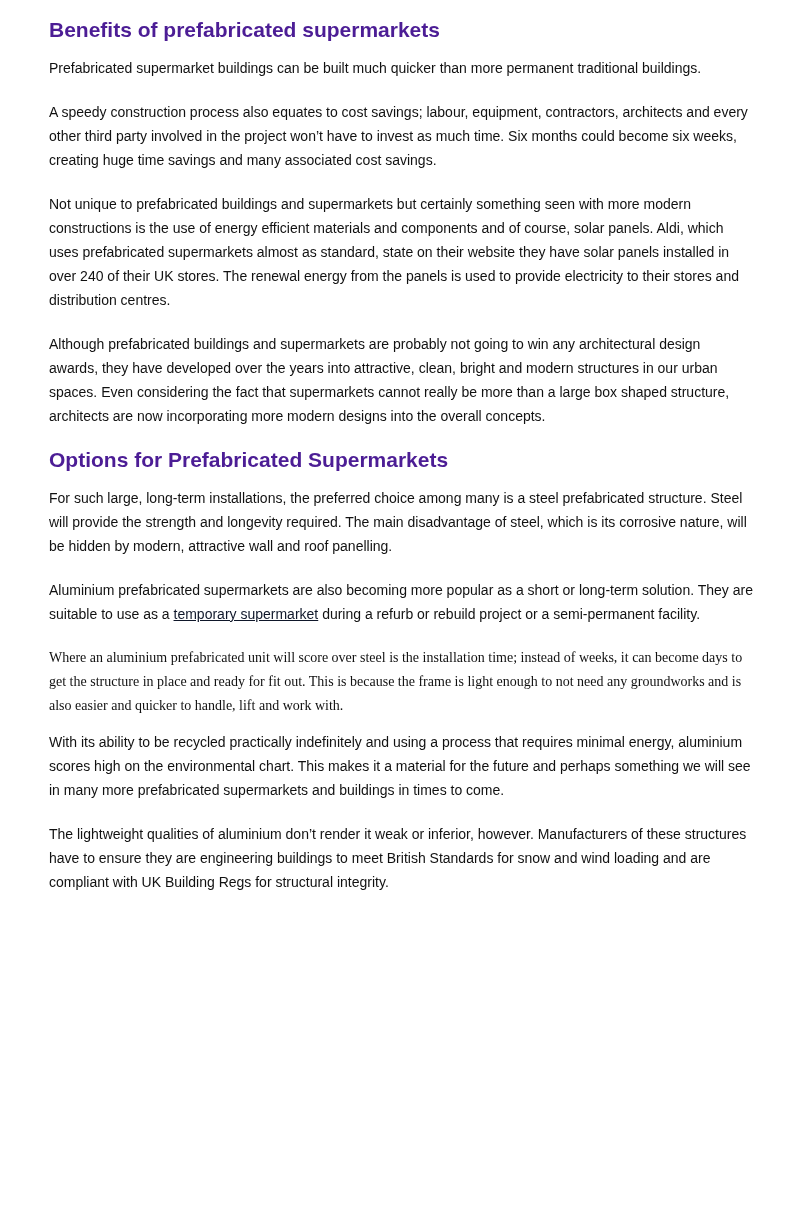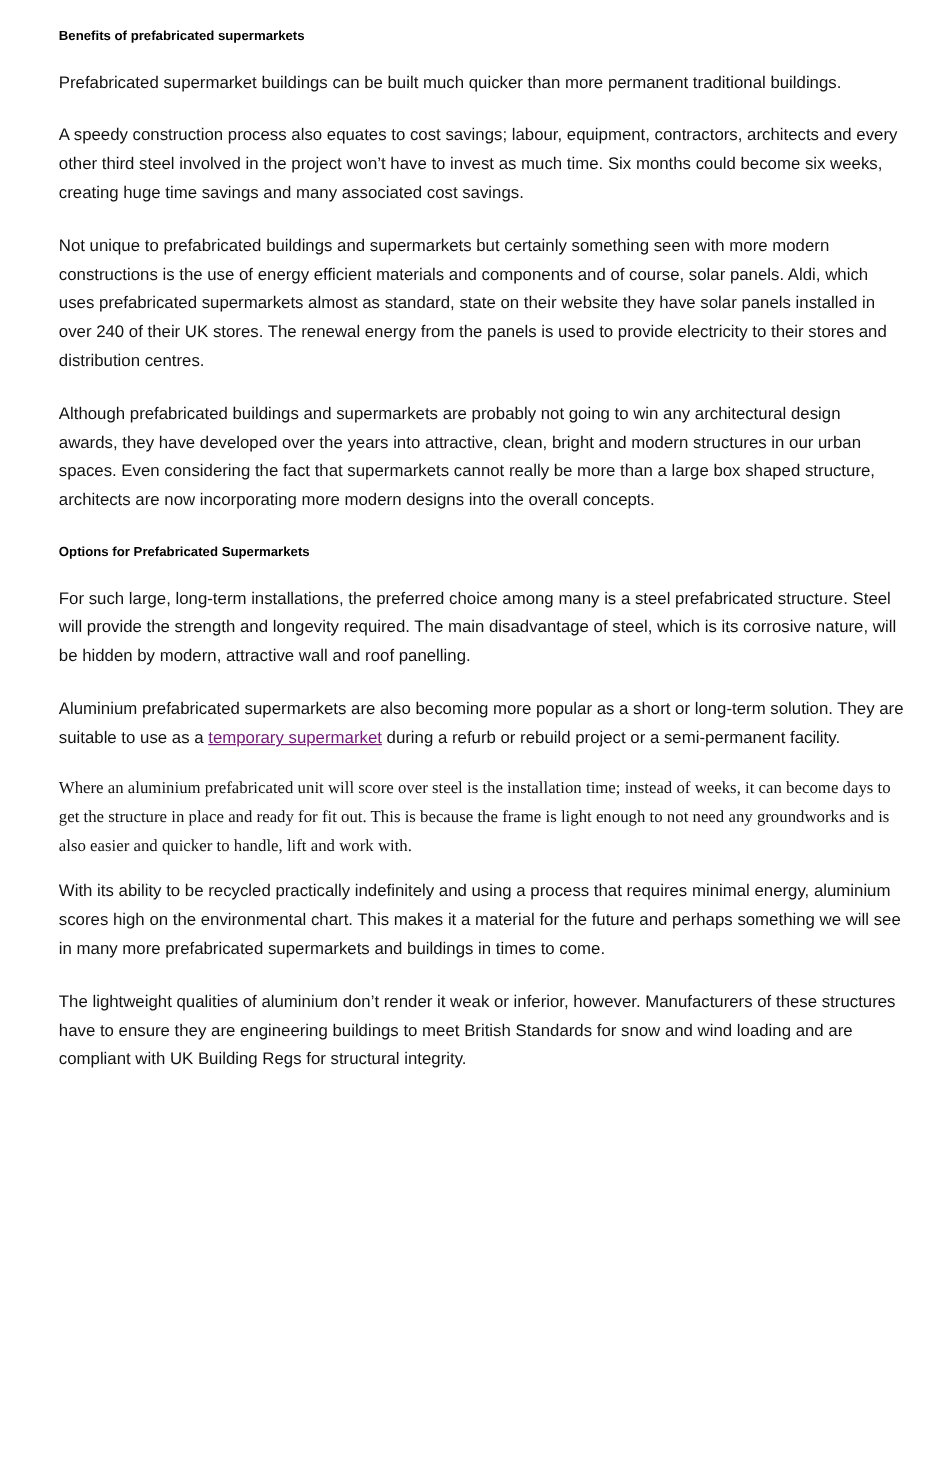--- a/index.html
+++ b/index.html
@@ -4,44 +4,44 @@
   <style>
     html, body { margin: 0; padding: 0; background: #ffffff; }
     body { width: 793px; height: 1229px; overflow: hidden; }
     .page {
       padding: 18px 40px 0 49px;
       font-family: "Liberation Sans", sans-serif;
       color: #111111;
     }
     h2 {
       font-family: "Liberation Sans", sans-serif;
-      font-size: 11px;
+      font-size: 21px;
       font-weight: bold;
-      color: #000000;
+      color: #4c1d95;
       margin: 0 0 14px 0;
       line-height: 24px;
     }
     h2.second { margin-top: 6px; }
     p {
       font-size: 14px;
       line-height: 24px;
       margin: 0 0 20px 0;
     }
     p.tight { margin-bottom: 12px; font-family: Liberation Serif, serif; }
     a.link {
-      color: #701a75;
+      color: #0f172a;
     }
   </style>
 </head>
 <body>
 
 <div class="page">
   <h2>Benefits of prefabricated supermarkets</h2>
   <p>Prefabricated supermarket buildings can be built much quicker than more permanent traditional buildings.</p>
-  <p>A speedy construction process also equates to cost savings; labour, equipment, contractors, architects and every other third steel involved in the project won’t have to invest as much time. Six months could become six weeks, creating huge time savings and many associated cost savings.</p>
+  <p>A speedy construction process also equates to cost savings; labour, equipment, contractors, architects and every other third party involved in the project won’t have to invest as much time. Six months could become six weeks, creating huge time savings and many associated cost savings.</p>
   <p>Not unique to prefabricated buildings and supermarkets but certainly something seen with more modern constructions is the use of energy efficient materials and components and of course, solar panels. Aldi, which uses prefabricated supermarkets almost as standard, state on their website they have solar panels installed in over 240 of their UK stores. The renewal energy from the panels is used to provide electricity to their stores and distribution centres.</p>
   <p>Although prefabricated buildings and supermarkets are probably not going to win any architectural design awards, they have developed over the years into attractive, clean, bright and modern structures in our urban spaces. Even considering the fact that supermarkets cannot really be more than a large box shaped structure, architects are now incorporating more modern designs into the overall concepts.</p>
 
   <h2 class="second">Options for Prefabricated Supermarkets</h2>
   <p>For such large, long-term installations, the preferred choice among many is a steel prefabricated structure. Steel will provide the strength and longevity required. The main disadvantage of steel, which is its corrosive nature, will be hidden by modern, attractive wall and roof panelling.</p>
   <p><span>Aluminium prefabricated supermarkets are also becoming more popular as a short or long-term solution. They are suitable to use as a </span><a class="link" href="#">temporary supermarket</a><span> during a refurb or rebuild project or a semi-permanent facility.</span></p>
   <p class="tight">Where an aluminium prefabricated unit will score over steel is the installation time; instead of weeks, it can become days to get the structure in place and ready for fit out. This is because the frame is light enough to not need any groundworks and is also easier and quicker to handle, lift and work with.</p>
   <p>With its ability to be recycled practically indefinitely and using a process that requires minimal energy, aluminium scores high on the environmental chart. This makes it a material for the future and perhaps something we will see in many more prefabricated supermarkets and buildings in times to come.</p>
   <p>The lightweight qualities of aluminium don’t render it weak or inferior, however. Manufacturers of these structures have to ensure they are engineering buildings to meet British Standards for snow and wind loading and are compliant with UK Building Regs for structural integrity.</p>
 </div>

